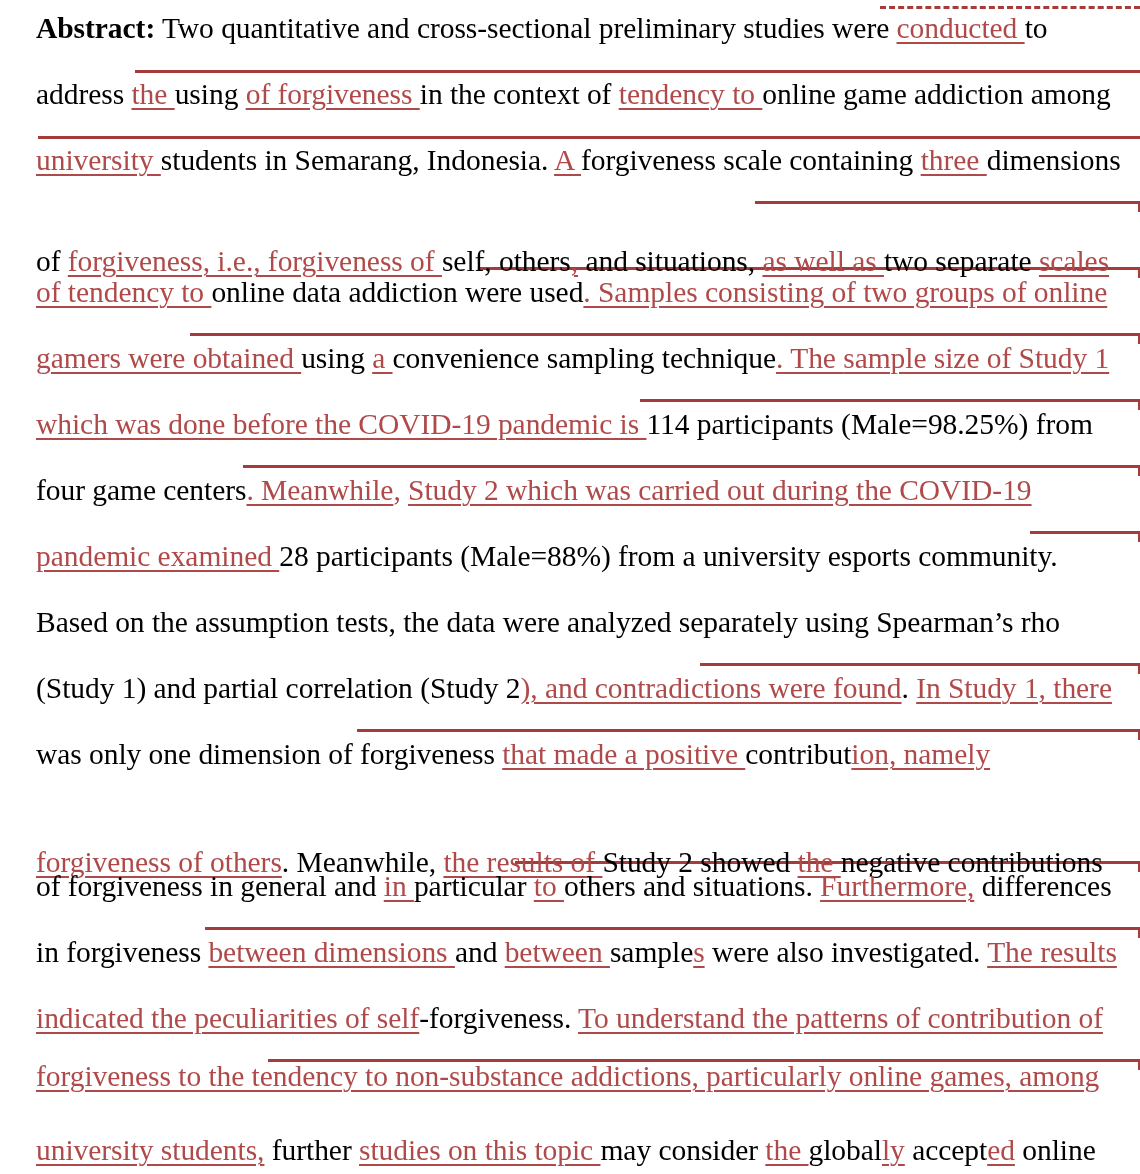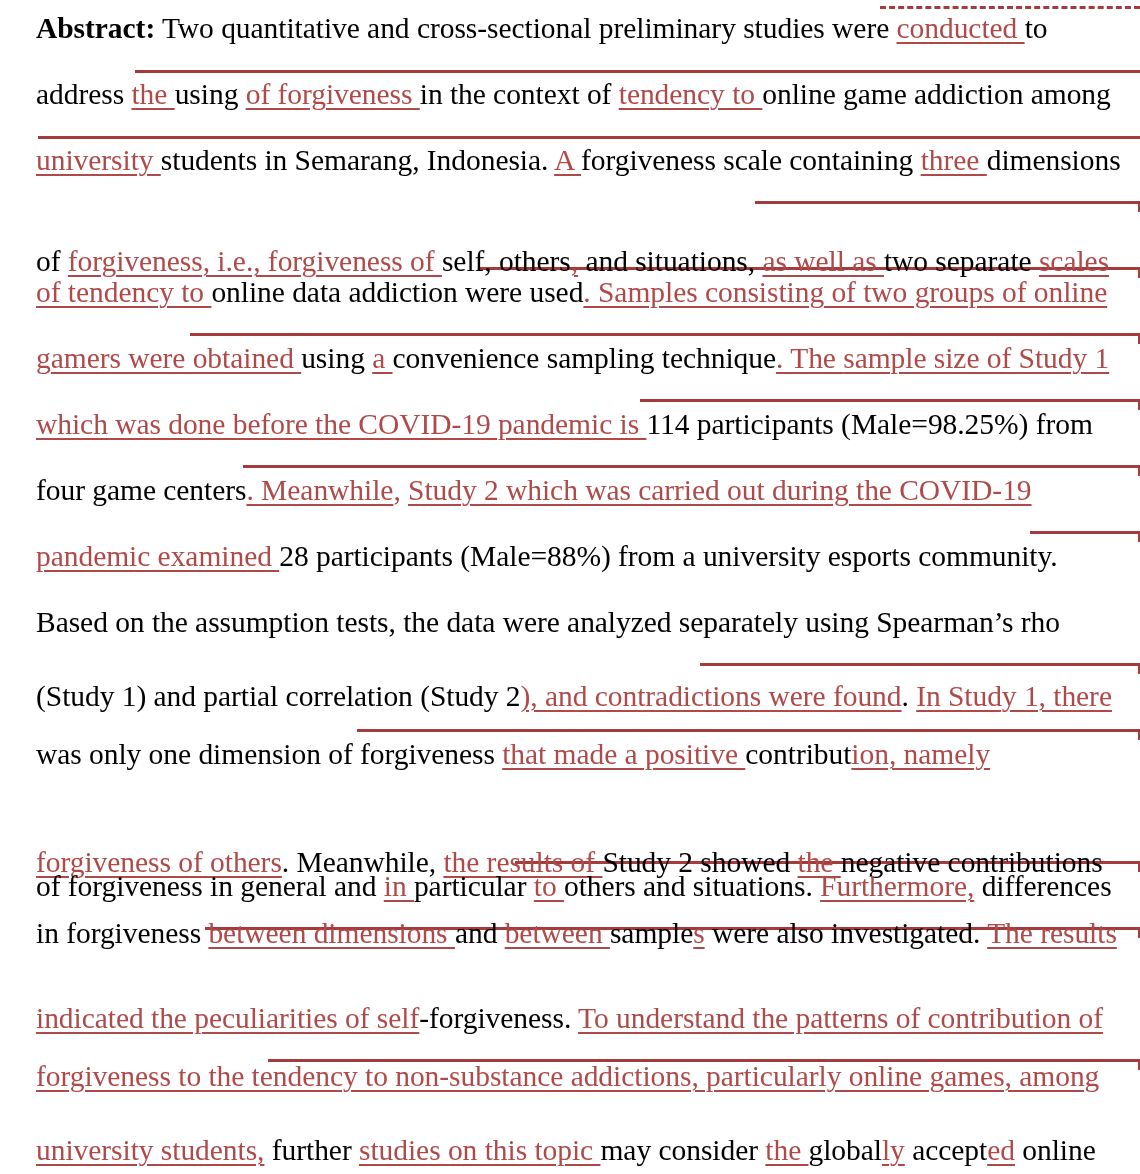--- a/index.html
+++ b/index.html
@@ -96,22 +96,22 @@
       <div class="line" style="top: 14px;"><span class="b pl">Abstract:</span><span class="pl"> Two quantitative and cross-sectional preliminary studies were </span><span class="ins">conducted </span><span class="pl">to</span></div>
       <div class="line" style="top: 80px;"><span class="pl">address </span><span class="ins">the </span><span class="pl">using </span><span class="ins">of forgiveness </span><span class="pl">in the context of </span><span class="ins">tendency to </span><span class="pl">online game addiction among</span></div>
       <div class="line" style="top: 146px;"><span class="ins">university </span><span class="pl">students in Semarang, Indonesia. </span><span class="ins">A </span><span class="pl">forgiveness scale containing </span><span class="ins">three </span><span class="pl">dimensions</span></div>
       <div class="line" style="top: 212px; margin-top: 35px;"><span class="pl">of </span><span class="ins">forgiveness, i.e., forgiveness of </span><span class="pl">self, others</span><span class="ins">,</span><span class="pl"> and situations, </span><span class="ins">as well as </span><span class="pl">two separate </span><span class="ins">scales</span></div>
       <div class="line" style="top: 278px;"><span class="ins">of tendency to </span><span class="pl">online data addiction were used</span><span class="ins">. Samples consisting of two groups of online</span></div>
       <div class="line" style="top: 344px;"><span class="ins">gamers were obtained </span><span class="pl">using </span><span class="ins">a </span><span class="pl">convenience sampling technique</span><span class="ins">. The </span><span class="ins">sample size of Study 1</span></div>
       <div class="line" style="top: 410px;"><span class="ins">which was done before the COVID-19 pandemic is </span><span class="pl">114 participants (Male=98.25%) from</span></div>
       <div class="line" style="top: 476px;"><span class="pl">four game centers</span><span class="ins">. Meanwhile</span><span class="red">, </span><span class="ins">Study 2 which was carried out during the COVID-19</span></div>
       <div class="line" style="top: 542px;"><span class="ins">pandemic examined </span><span class="pl">28 participants (Male=88%) from a university esports community.</span></div>
       <div class="line" style="top: 608px;"><span class="pl">Based on the assumption tests, the data were analyzed separately using Spearman’s rho</span></div>
-      <div class="line" style="top: 674px; margin-top: 8px;"><span class="pl">(Study 1) and partial correlation (Study 2</span><span class="ins">), and contradictions were found</span><span class="pl">. </span><span class="ins">In Study 1, there</span></div>
+      <div class="line" style="top: 674px;"><span class="pl">(Study 1) and partial correlation (Study 2</span><span class="ins">), and contradictions were found</span><span class="pl">. </span><span class="ins">In Study 1, there</span></div>
       <div class="line" style="top: 740px;"><span class="pl">was only one dimension of forgiveness </span><span class="ins">that made a positive </span><span class="pl">contribut</span><span class="ins">ion, namely</span></div>
       <div class="line" style="top: 848px;"><span class="ins">forgiveness of others</span><span class="pl">. Meanwhile, </span><span class="ins">the results of </span><span class="pl">Study 2 showed </span><span class="ins">the </span><span class="pl">negative contributions</span></div>
       <div class="line" style="top: 872px;"><span class="pl">of forgiveness in general and </span><span class="ins">in </span><span class="pl">particular </span><span class="ins">to </span><span class="pl">others and situations. </span><span class="ins">Furthermore,</span><span class="pl"> differences</span></div>
-      <div class="line" style="top: 919px;"><span class="pl">in forgiveness </span><span class="ins">between dimensions </span><span class="pl">and </span><span class="ins">between </span><span class="pl">sample</span><span class="ins">s</span><span class="pl"> were also investigated. </span><span class="ins">The results</span></div>
+      <div class="line" style="top: 938px;"><span class="pl">in forgiveness </span><span class="ins">between dimensions </span><span class="pl">and </span><span class="ins">between </span><span class="pl">sample</span><span class="ins">s</span><span class="pl"> were also investigated. </span><span class="ins">The results</span></div>
       <div class="line" style="top: 1004px;"><span class="ins">indicated the peculiarities of self</span><span class="pl">-forgiveness. </span><span class="ins">To understand the patterns of contribution of</span></div>
       <div class="line" style="top: 1062px;"><span class="ins">forgiveness to the tendency to non-substance addictions, particularly online games, among</span></div>
       <div class="line" style="top: 1136px;"><span class="ins">university students,</span><span class="pl"> further </span><span class="ins">studies on this topic </span><span class="pl">may consider </span><span class="ins">the </span><span class="pl">global</span><span class="ins">ly</span><span class="pl"> accept</span><span class="ins">ed</span><span class="pl"> online</span></div>
     </div>
 </div>
 
 </body></html>

